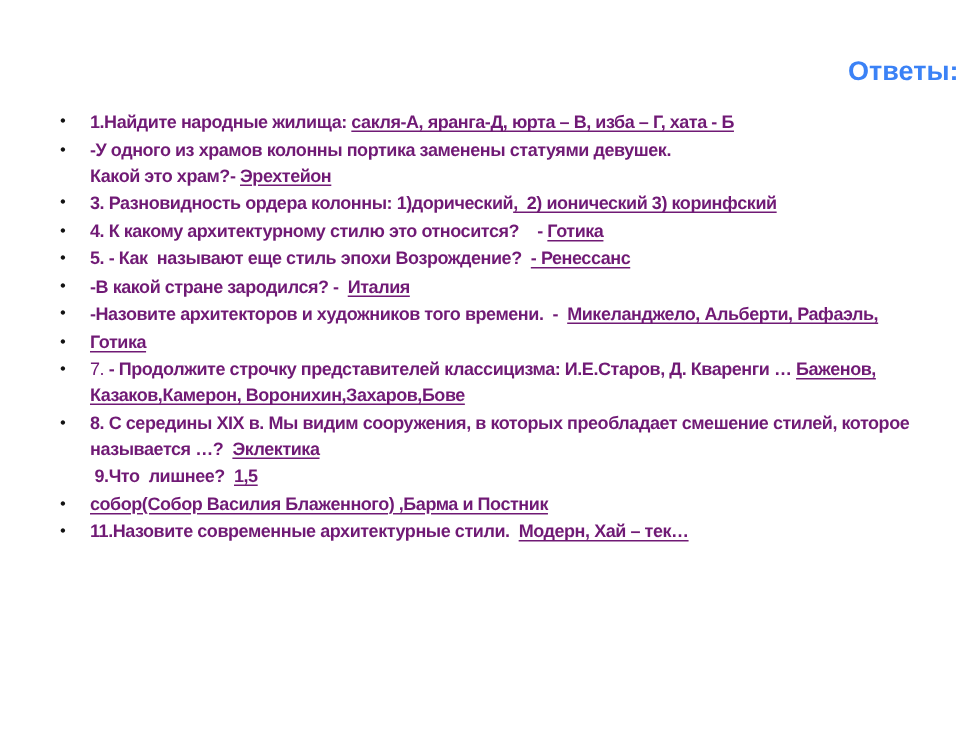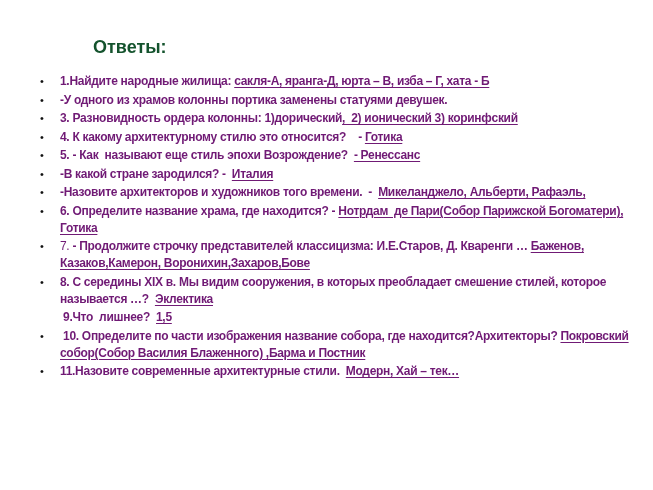--- a/index.html
+++ b/index.html
@@ -15,21 +15,22 @@
     box-sizing: border-box;
     width: 653px;
     height: 490px;
     padding: 38px 14px 0 34px;
   }
   .title {
     margin: 0 0 17px 59px;
     font-size: 18px;
     line-height: 18px;
     font-weight: 700;
-    color: #14532d;
+    color: #3b82f6;
+    text-align: right;
   }
   .items { }
   .item {
     display: flex;
     align-items: flex-start;
     margin-bottom: 1.5px;
   }
   .marker {
     flex: 0 0 26px;
     width: 26px;
@@ -64,20 +65,21 @@
       <div class="item">
         <span class="marker">•</span>
         <div class="text">
           <div class="line"><span class="">1.Найдите народные жилища: </span><span class="u">сакля-А, яранга-Д, юрта – В, изба – Г, хата - Б</span></div>
         </div>
       </div>
       <div class="item">
         <span class="marker">•</span>
         <div class="text">
           <div class="line"><span class="">-У одного из храмов колонны портика заменены статуями девушек.</span></div>
+          <div class="line"><span class="">Какой это храм?- </span><span class="u">Эрехтейон</span></div>
         </div>
       </div>
       <div class="item">
         <span class="marker">•</span>
         <div class="text">
           <div class="line"><span class="">3. Разновидность ордера колонны: 1)дорический</span><span class="u">,  2) ионический 3) коринфский</span></div>
         </div>
       </div>
       <div class="item">
         <span class="marker">•</span>
@@ -99,21 +101,20 @@
       </div>
       <div class="item">
         <span class="marker">•</span>
         <div class="text">
           <div class="line"><span class="">-Назовите архитекторов и художников того времени.  -  </span><span class="u">Микеланджело, Альберти, Рафаэль,</span></div>
         </div>
       </div>
       <div class="item">
         <span class="marker">•</span>
         <div class="text">
-          <div class="line"><span class="">6. Определите название храма, где находится? - </span><span class="u">Нотрдам  де Пари(Собор Парижской Богоматери),</span></div>
           <div class="line"><span class="u">Готика</span></div>
         </div>
       </div>
       <div class="item">
         <span class="marker">•</span>
         <div class="text">
           <div class="line"><span class=" light">7.</span><span class=""> - Продолжите строчку представителей классицизма: И.Е.Старов, Д. Кваренги … </span><span class="u">Баженов,</span></div>
           <div class="line"><span class="u">Казаков,Камерон, Воронихин,Захаров,Бове</span></div>
         </div>
       </div>
@@ -126,21 +127,20 @@
       </div>
       <div class="item">
         <span class="marker"></span>
         <div class="text">
           <div class="line"><span class=""> 9.Что  лишнее?  </span><span class="u">1,5</span></div>
         </div>
       </div>
       <div class="item">
         <span class="marker">•</span>
         <div class="text">
-          <div class="line"><span class=""> 10. Определите по части изображения название собора, где находится?Архитекторы? </span><span class="u">Покровский</span></div>
           <div class="line"><span class="u">собор(Собор Василия Блаженного) ,Барма и Постник</span></div>
         </div>
       </div>
       <div class="item">
         <span class="marker">•</span>
         <div class="text">
           <div class="line"><span class="">11.Назовите современные архитектурные стили.  </span><span class="u">Модерн, Хай – тек…</span></div>
         </div>
       </div>
     </div>

